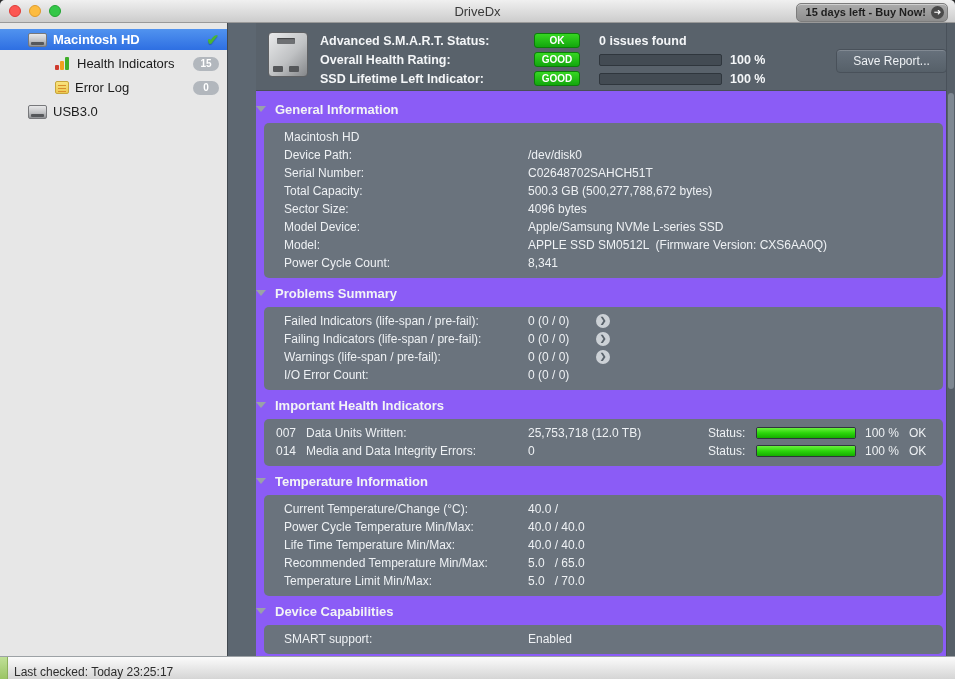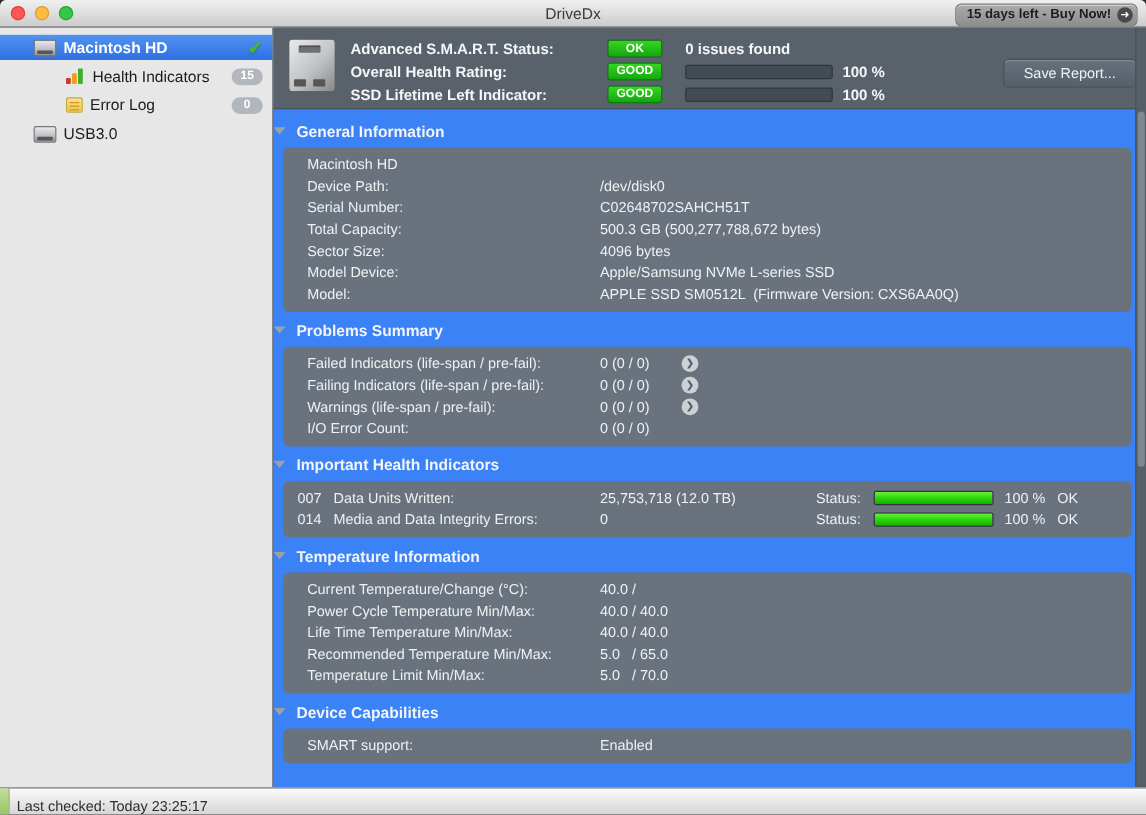--- a/index.html
+++ b/index.html
@@ -34,21 +34,21 @@
   .bars-ico i{position:absolute;bottom:0;width:4px;border-radius:1px;}
   .bars-ico .b1{left:0;height:5px;background:#cf3a2e;}
   .bars-ico .b2{left:5px;height:9px;background:#f09f1f;}
   .bars-ico .b3{left:10px;height:13px;background:#3fae2a;}
   .log-ico{width:14px;height:13px;border-radius:2px;background:linear-gradient(#f9e47e,#ecc952);border:1px solid #c7a63c;box-sizing:border-box;position:relative;}
   .log-ico:before{content:"";position:absolute;left:2px;right:2px;top:3px;height:1px;background:#d98f2b;box-shadow:0 3px 0 #d98f2b,0 6px 0 #d98f2b;}
   .side-badge{position:absolute;right:8px;min-width:20px;height:14px;border-radius:8px;background:#b2b7bd;color:#fff;font-size:10px;font-weight:bold;line-height:14px;text-align:center;padding:0 3px;}
   .check-ico{position:absolute;right:8px;color:#49b534;font-size:15px;font-weight:bold;text-shadow:0 1px 1px rgba(0,0,0,.25);}
 
   
-  .content{flex:1;position:relative;background:#3b82f6;overflow:hidden;min-width:0;}
+  .content{flex:1;position:relative;background:#8b5cf6;overflow:hidden;min-width:0;margin-left:28px;}
   .summary-band{height:68px;background:#59626b;border-bottom:1px solid #494f57;position:relative;display:flex;padding:8px 0 0 12px;box-sizing:border-box;}
   .big-drive{width:40px;height:45px;margin-top:1px;border-radius:4px;background:linear-gradient(135deg,#e9eaeb 0%,#c0c2c4 55%,#85878a 100%);border:1px solid #5e6063;box-sizing:border-box;position:relative;}
   .big-drive:before{content:"";position:absolute;left:8px;top:5px;width:18px;height:6px;background:#6e7073;border-radius:1px;box-shadow:inset 0 1px 1px rgba(0,0,0,.4);}
   .big-drive:after{content:"";position:absolute;left:4px;bottom:4px;width:10px;height:6px;background:#55575a;border-radius:1px;box-shadow:16px 0 0 #55575a;}
   .summary-rows{margin-left:12px;}
   .srow{height:19px;display:flex;align-items:center;}
   .slabel{width:214px;font-weight:bold;color:#f4f6f8;font-size:12.5px;}
   .sbadge{width:46px;height:15px;border-radius:3px;background:linear-gradient(#36d622,#13a70d);border:1px solid #0b7d09;box-sizing:border-box;color:#fff;font-size:10px;font-weight:bold;text-align:center;line-height:13px;margin-right:19px;}
   .snote{font-weight:bold;color:#f4f6f8;font-size:12.5px;}
   .bar-track{width:123px;height:12px;border-radius:2px;border:1px solid #2f363d;background:#434b53;box-sizing:border-box;overflow:hidden;}
@@ -186,20 +186,24 @@
               <span class="v">4096 bytes</span>
             </div>
             <div class="row">
               <span class="k">Model Device:</span>
               <span class="v">Apple/Samsung NVMe L-series SSD</span>
             </div>
             <div class="row">
               <span class="k">Model:</span>
               <span class="v">APPLE SSD SM0512L  (Firmware Version: CXS6AA0Q)</span>
             </div>
+            <div class="row">
+              <span class="k">Power Cycle Count:</span>
+              <span class="v">8,341</span>
+            </div>
           </div>
           <div class="sec-header">
             <span class="tri"></span>
             <span class="sec-title">Problems Summary</span>
           </div>
           <div class="sec-box">
             <div class="row">
               <span class="k">Failed Indicators (life-span / pre-fail):</span>
               <span class="pv">0 (0 / 0)</span>
               <span class="parrow">❯</span>

